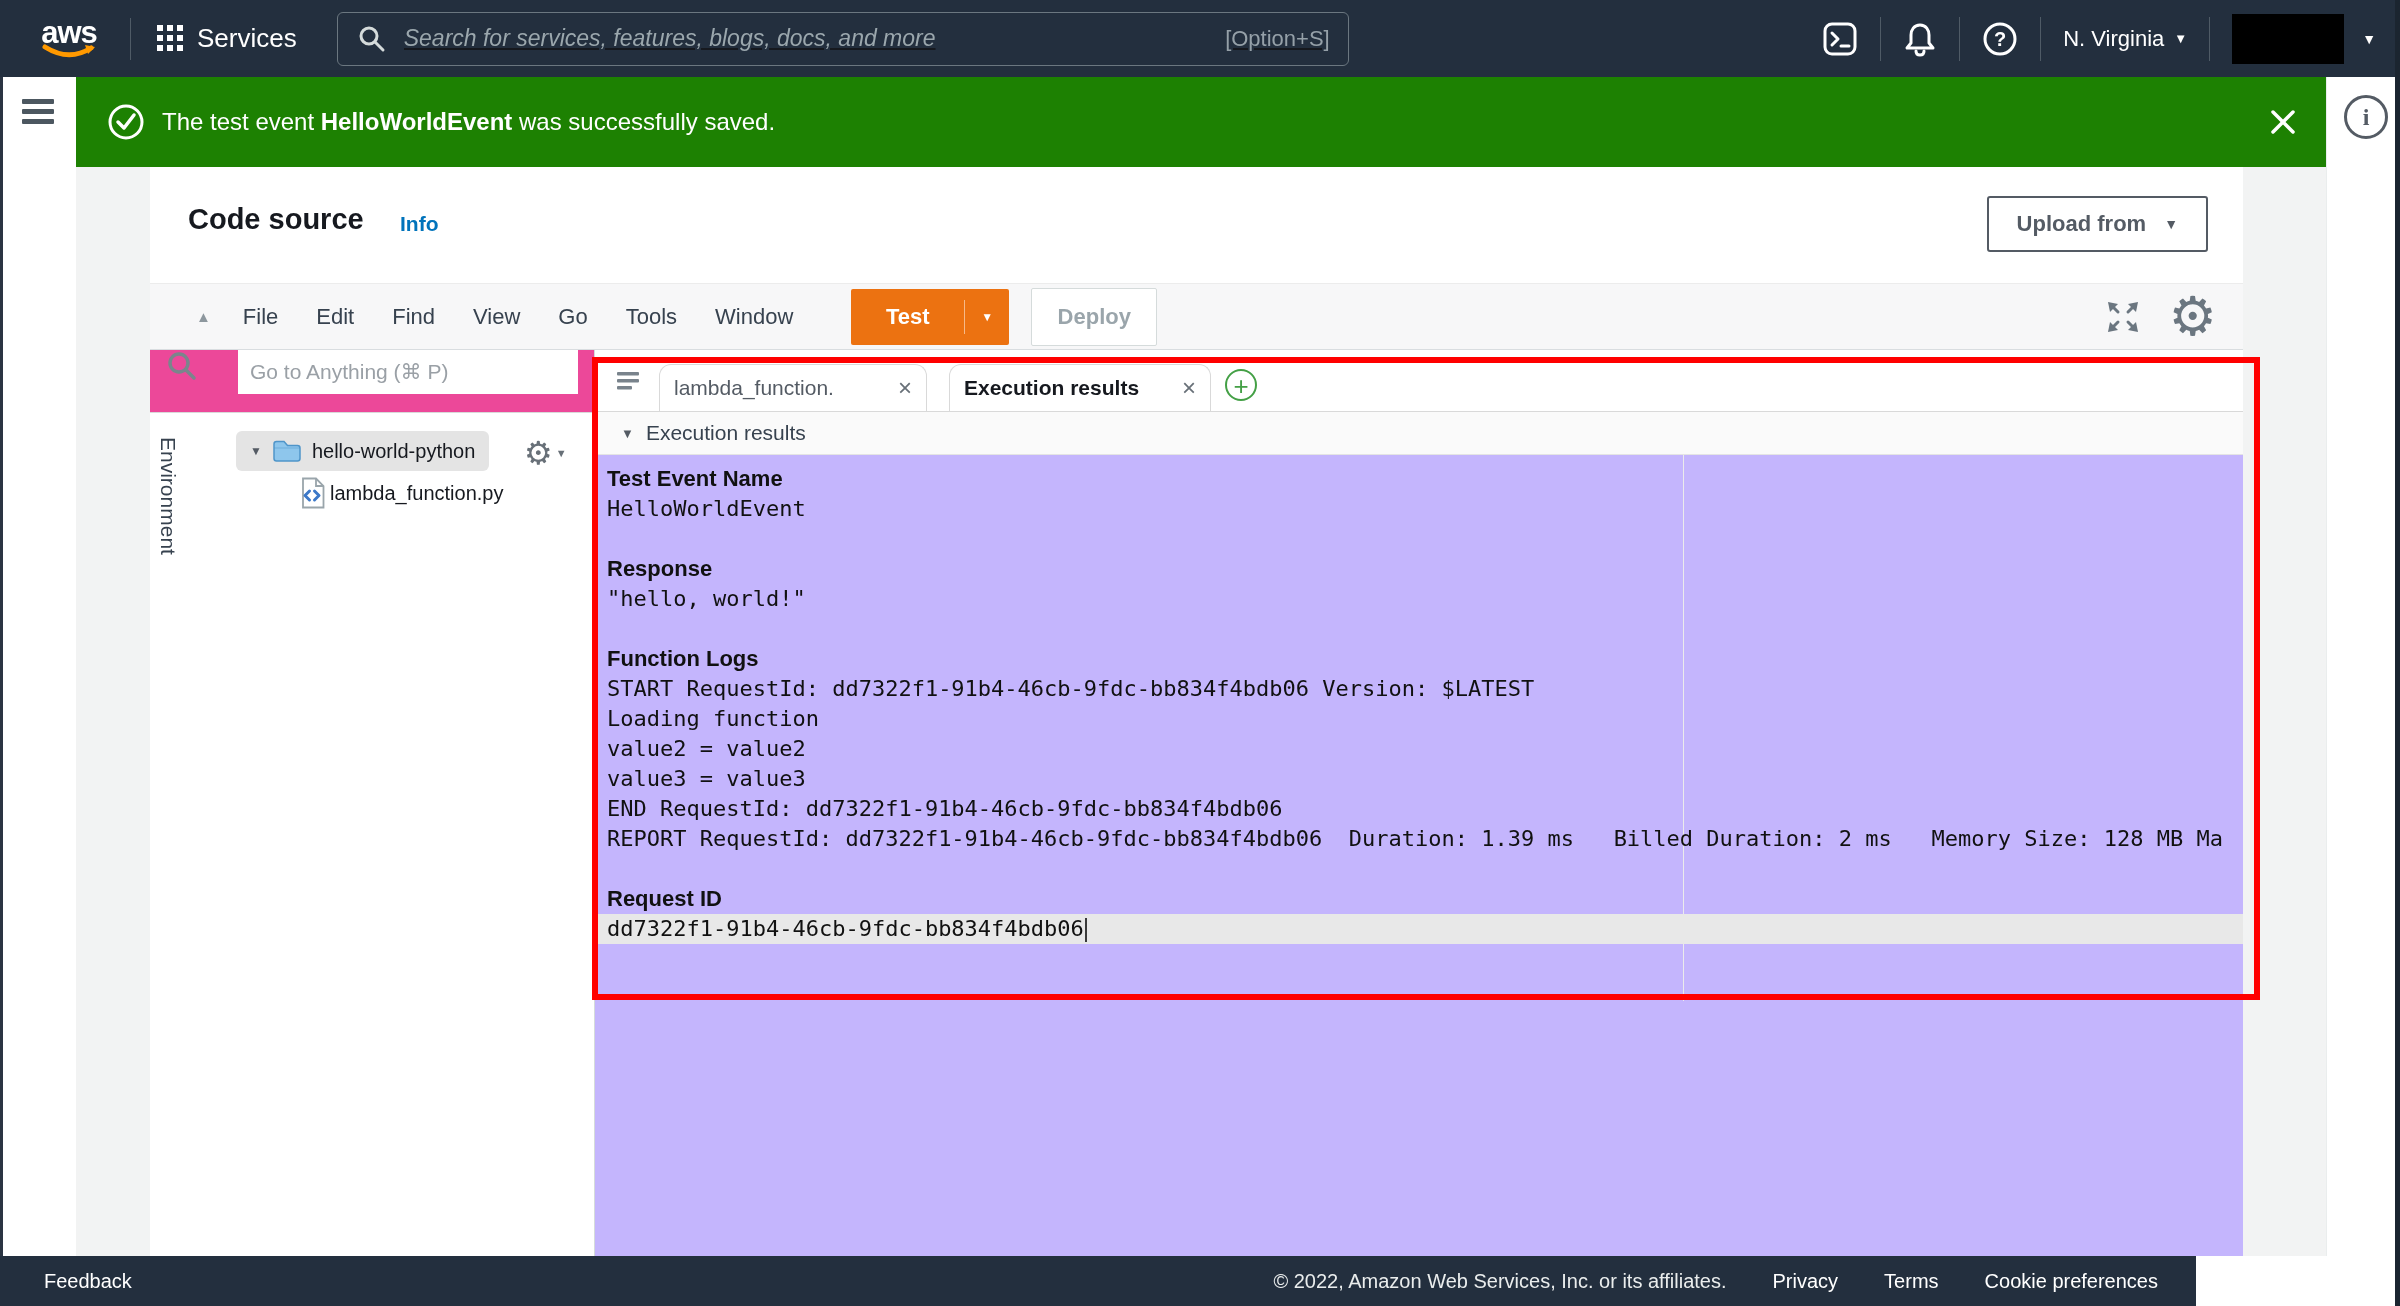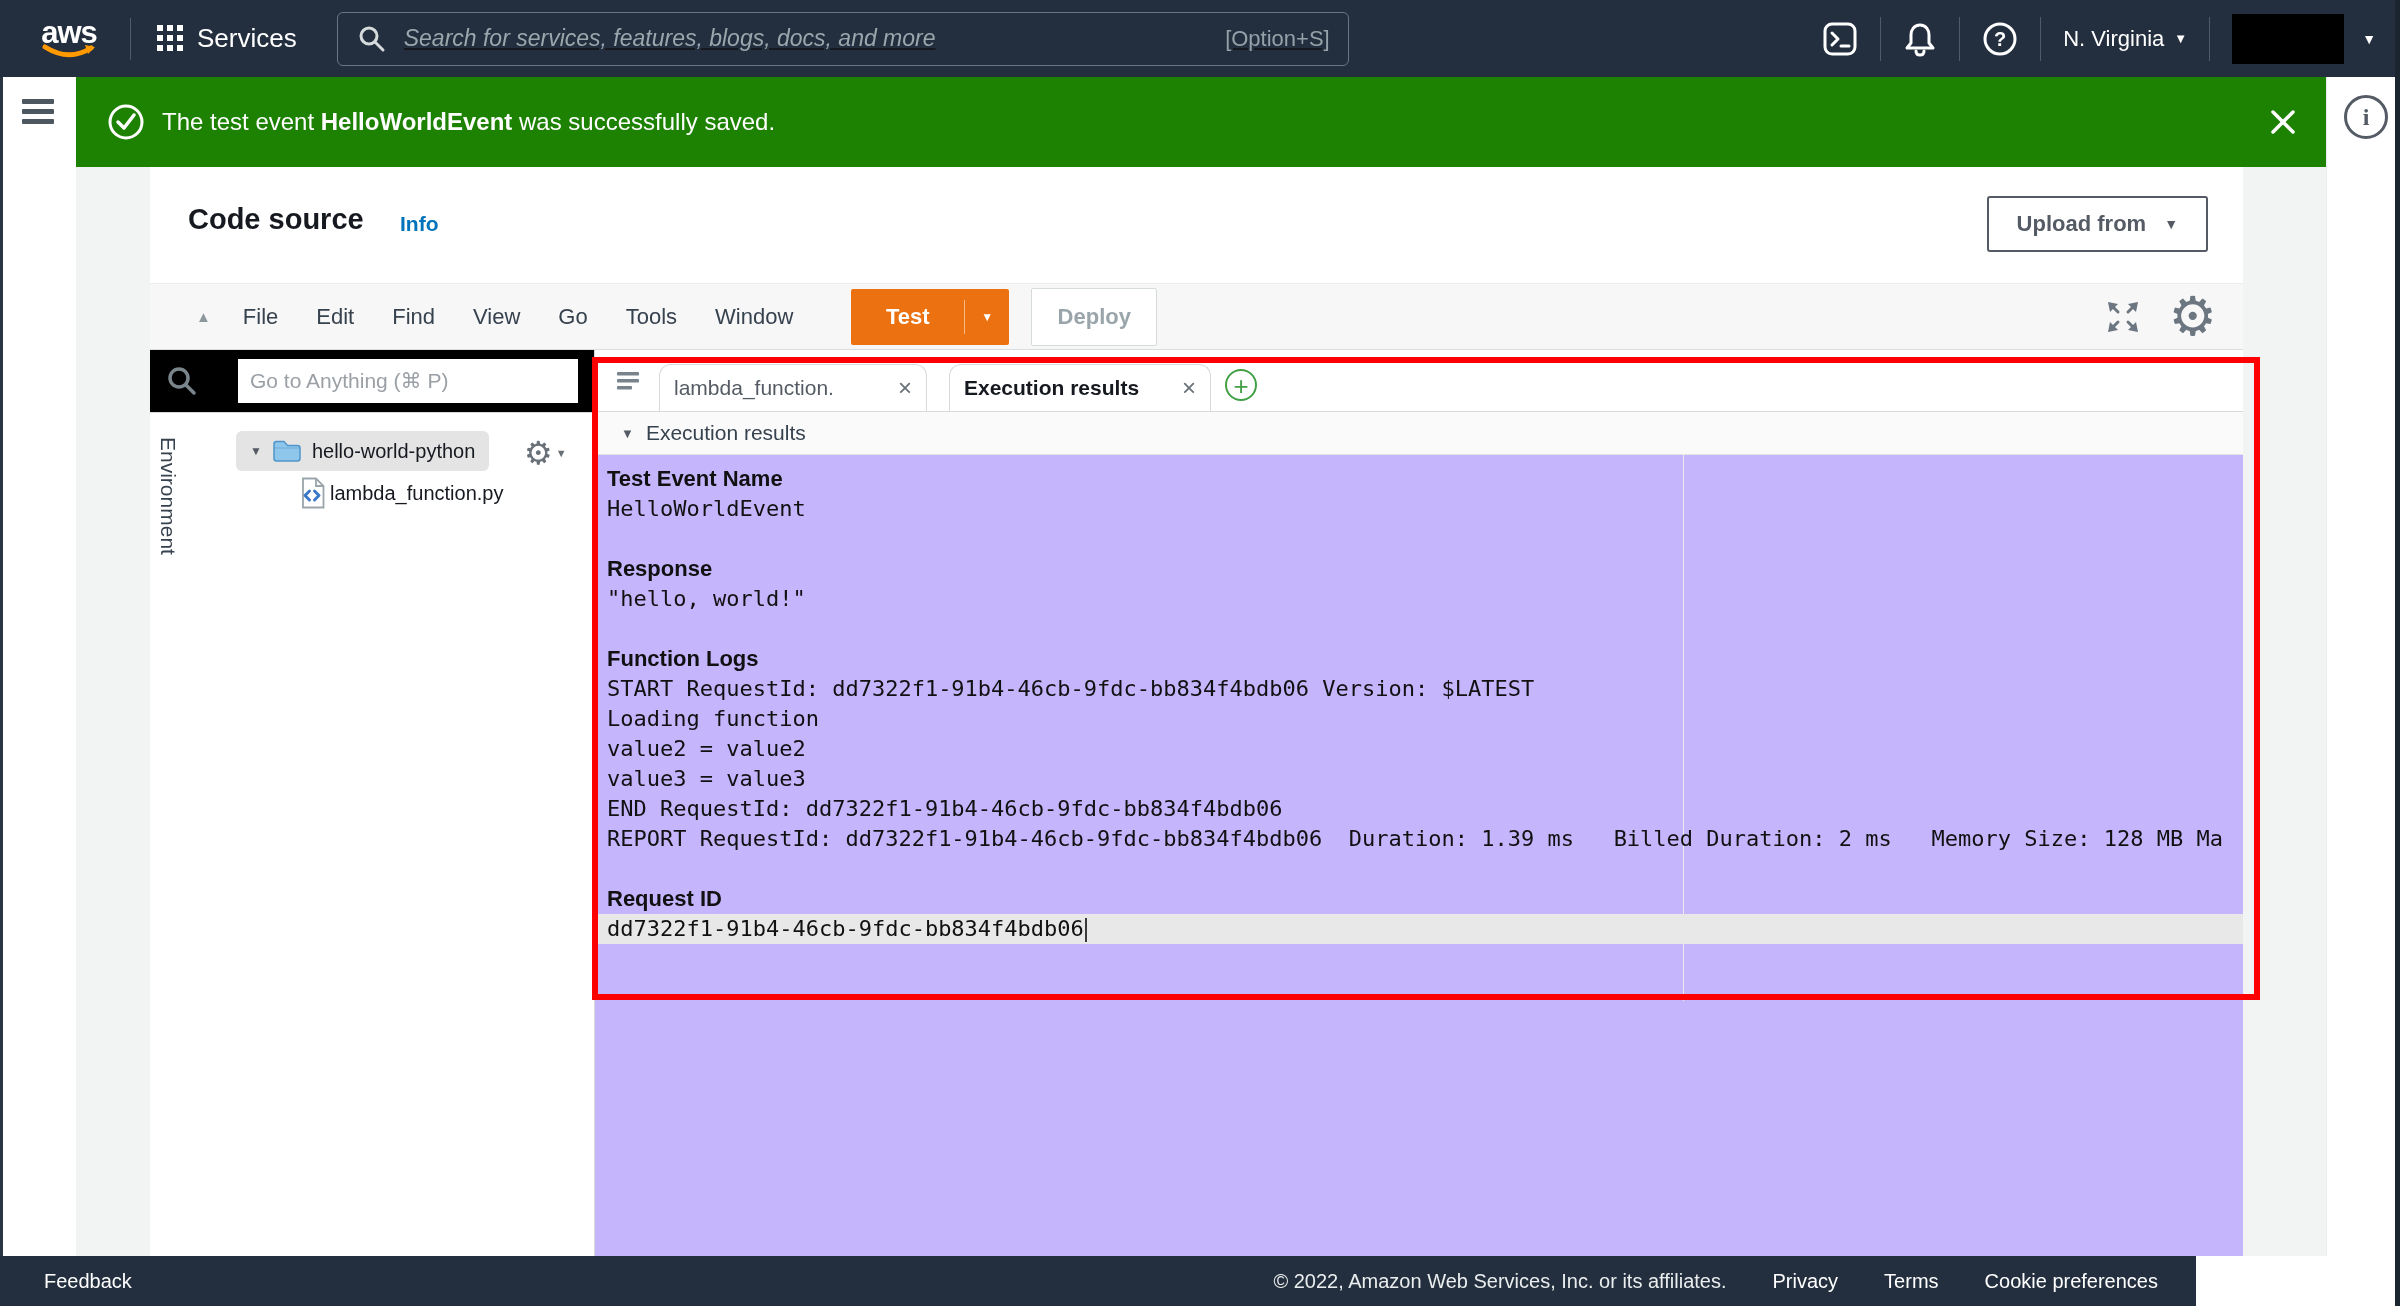--- a/index.html
+++ b/index.html
@@ -73,21 +73,21 @@
               font-size:22px;font-weight:bold;color:#9aa5ab;cursor:pointer;}
   .mb-spacer{flex:1;}
   .fullscreen-ic{margin-right:26px;cursor:pointer;display:flex;}
   .gear-ic{margin-right:26px;font-size:54px;color:#6b7680;line-height:54px;cursor:pointer;
            font-family:"DejaVu Sans",sans-serif;}
 
   
   .workspace{position:absolute;left:0;top:183px;width:2093px;height:906px;display:flex;}
   .left-panel{width:445px;min-width:445px;border-right:1px solid #d5dbdb;box-sizing:border-box;
               background:#fff;position:relative;}
-  .goto-row{height:62px;background:#000000;border-bottom:1px solid #d9d9d9;display:flex;align-items:center;}
+  .goto-row{height:62px;background:#ec4899;border-bottom:1px solid #d9d9d9;display:flex;align-items:flex-start;}
   .goto-row .mag{margin-left:16px;}
   .goto-row input{margin-left:40px;width:316px;height:44px;background:#fff;border:none;outline:none;
                   font-size:21px;padding:0 12px;color:#333;font-family:"Liberation Sans",sans-serif;}
   .goto-row input::placeholder{color:#9aa0a6;}
   .env-label{position:absolute;left:6px;top:24px;writing-mode:vertical-rl;font-size:21px;color:#37424f;}
   .folder-row{position:absolute;left:86px;top:18px;height:40px;background:#e4e4e4;border-radius:6px;
               display:flex;align-items:center;padding:0 14px;gap:10px;cursor:pointer;}
   .folder-row .tcaret{font-size:12px;color:#545b64;}
   .folder-name{font-size:20px;color:#16191f;white-space:nowrap;}
   .tree-gear{position:absolute;left:374px;top:24px;display:flex;align-items:center;cursor:pointer;

